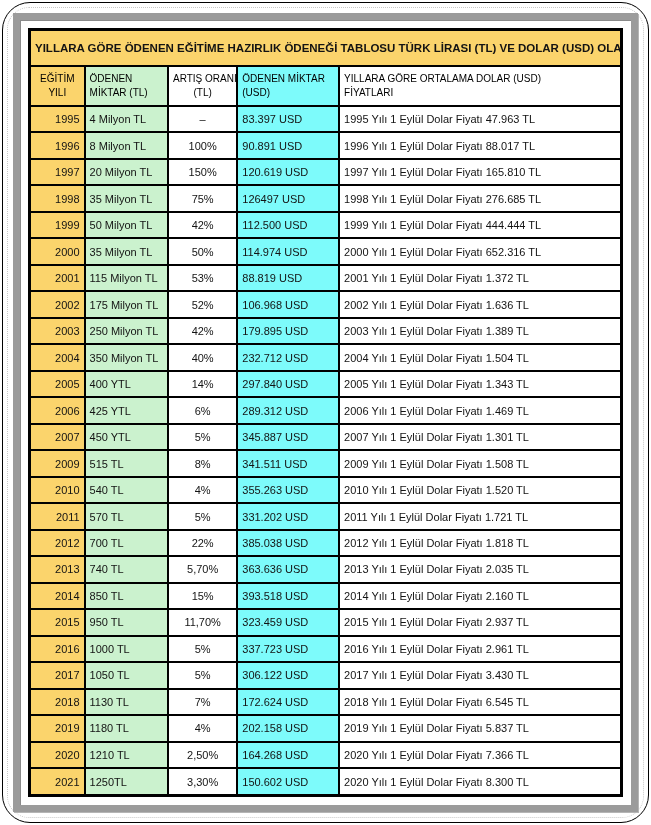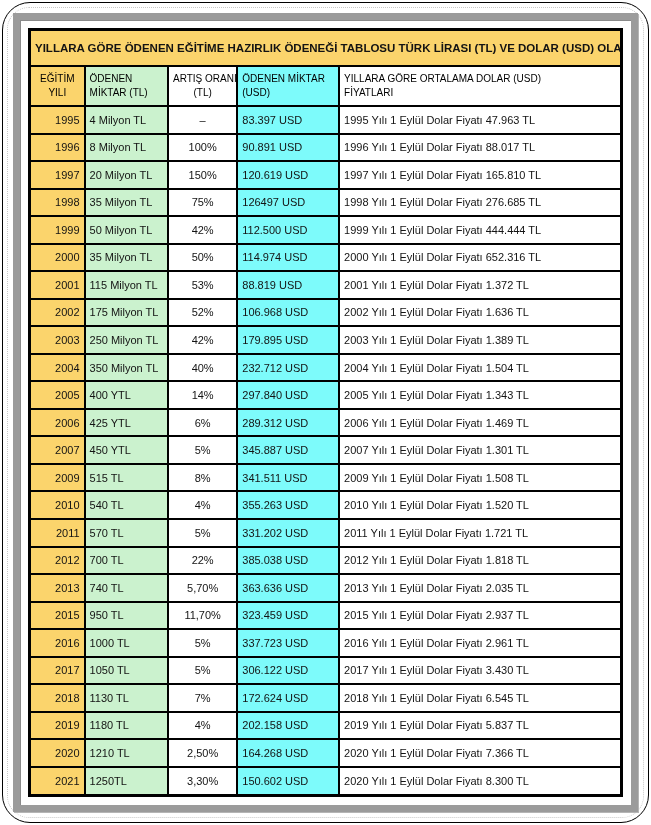--- a/index.html
+++ b/index.html
@@ -257,20 +257,27 @@
               <td class="col-price bg-white">2012 Yılı 1 Eylül Dolar Fiyatı 1.818 TL</td>
             </tr>
             <tr class="data-row">
               <td class="col-year bg-gold">2013</td>
               <td class="col-tl bg-green">740 TL</td>
               <td class="col-rate bg-white">5,70%</td>
               <td class="col-usd bg-cyan">363.636 USD</td>
               <td class="col-price bg-white">2013 Yılı 1 Eylül Dolar Fiyatı 2.035 TL</td>
             </tr>
             <tr class="data-row">
+              <td class="col-year bg-gold">2014</td>
+              <td class="col-tl bg-green">850 TL</td>
+              <td class="col-rate bg-white">15%</td>
+              <td class="col-usd bg-cyan">393.518 USD</td>
+              <td class="col-price bg-white">2014 Yılı 1 Eylül Dolar Fiyatı 2.160 TL</td>
+            </tr>
+            <tr class="data-row">
               <td class="col-year bg-gold">2015</td>
               <td class="col-tl bg-green">950 TL</td>
               <td class="col-rate bg-white">11,70%</td>
               <td class="col-usd bg-cyan">323.459 USD</td>
               <td class="col-price bg-white">2015 Yılı 1 Eylül Dolar Fiyatı 2.937 TL</td>
             </tr>
             <tr class="data-row">
               <td class="col-year bg-gold">2016</td>
               <td class="col-tl bg-green">1000 TL</td>
               <td class="col-rate bg-white">5%</td>

